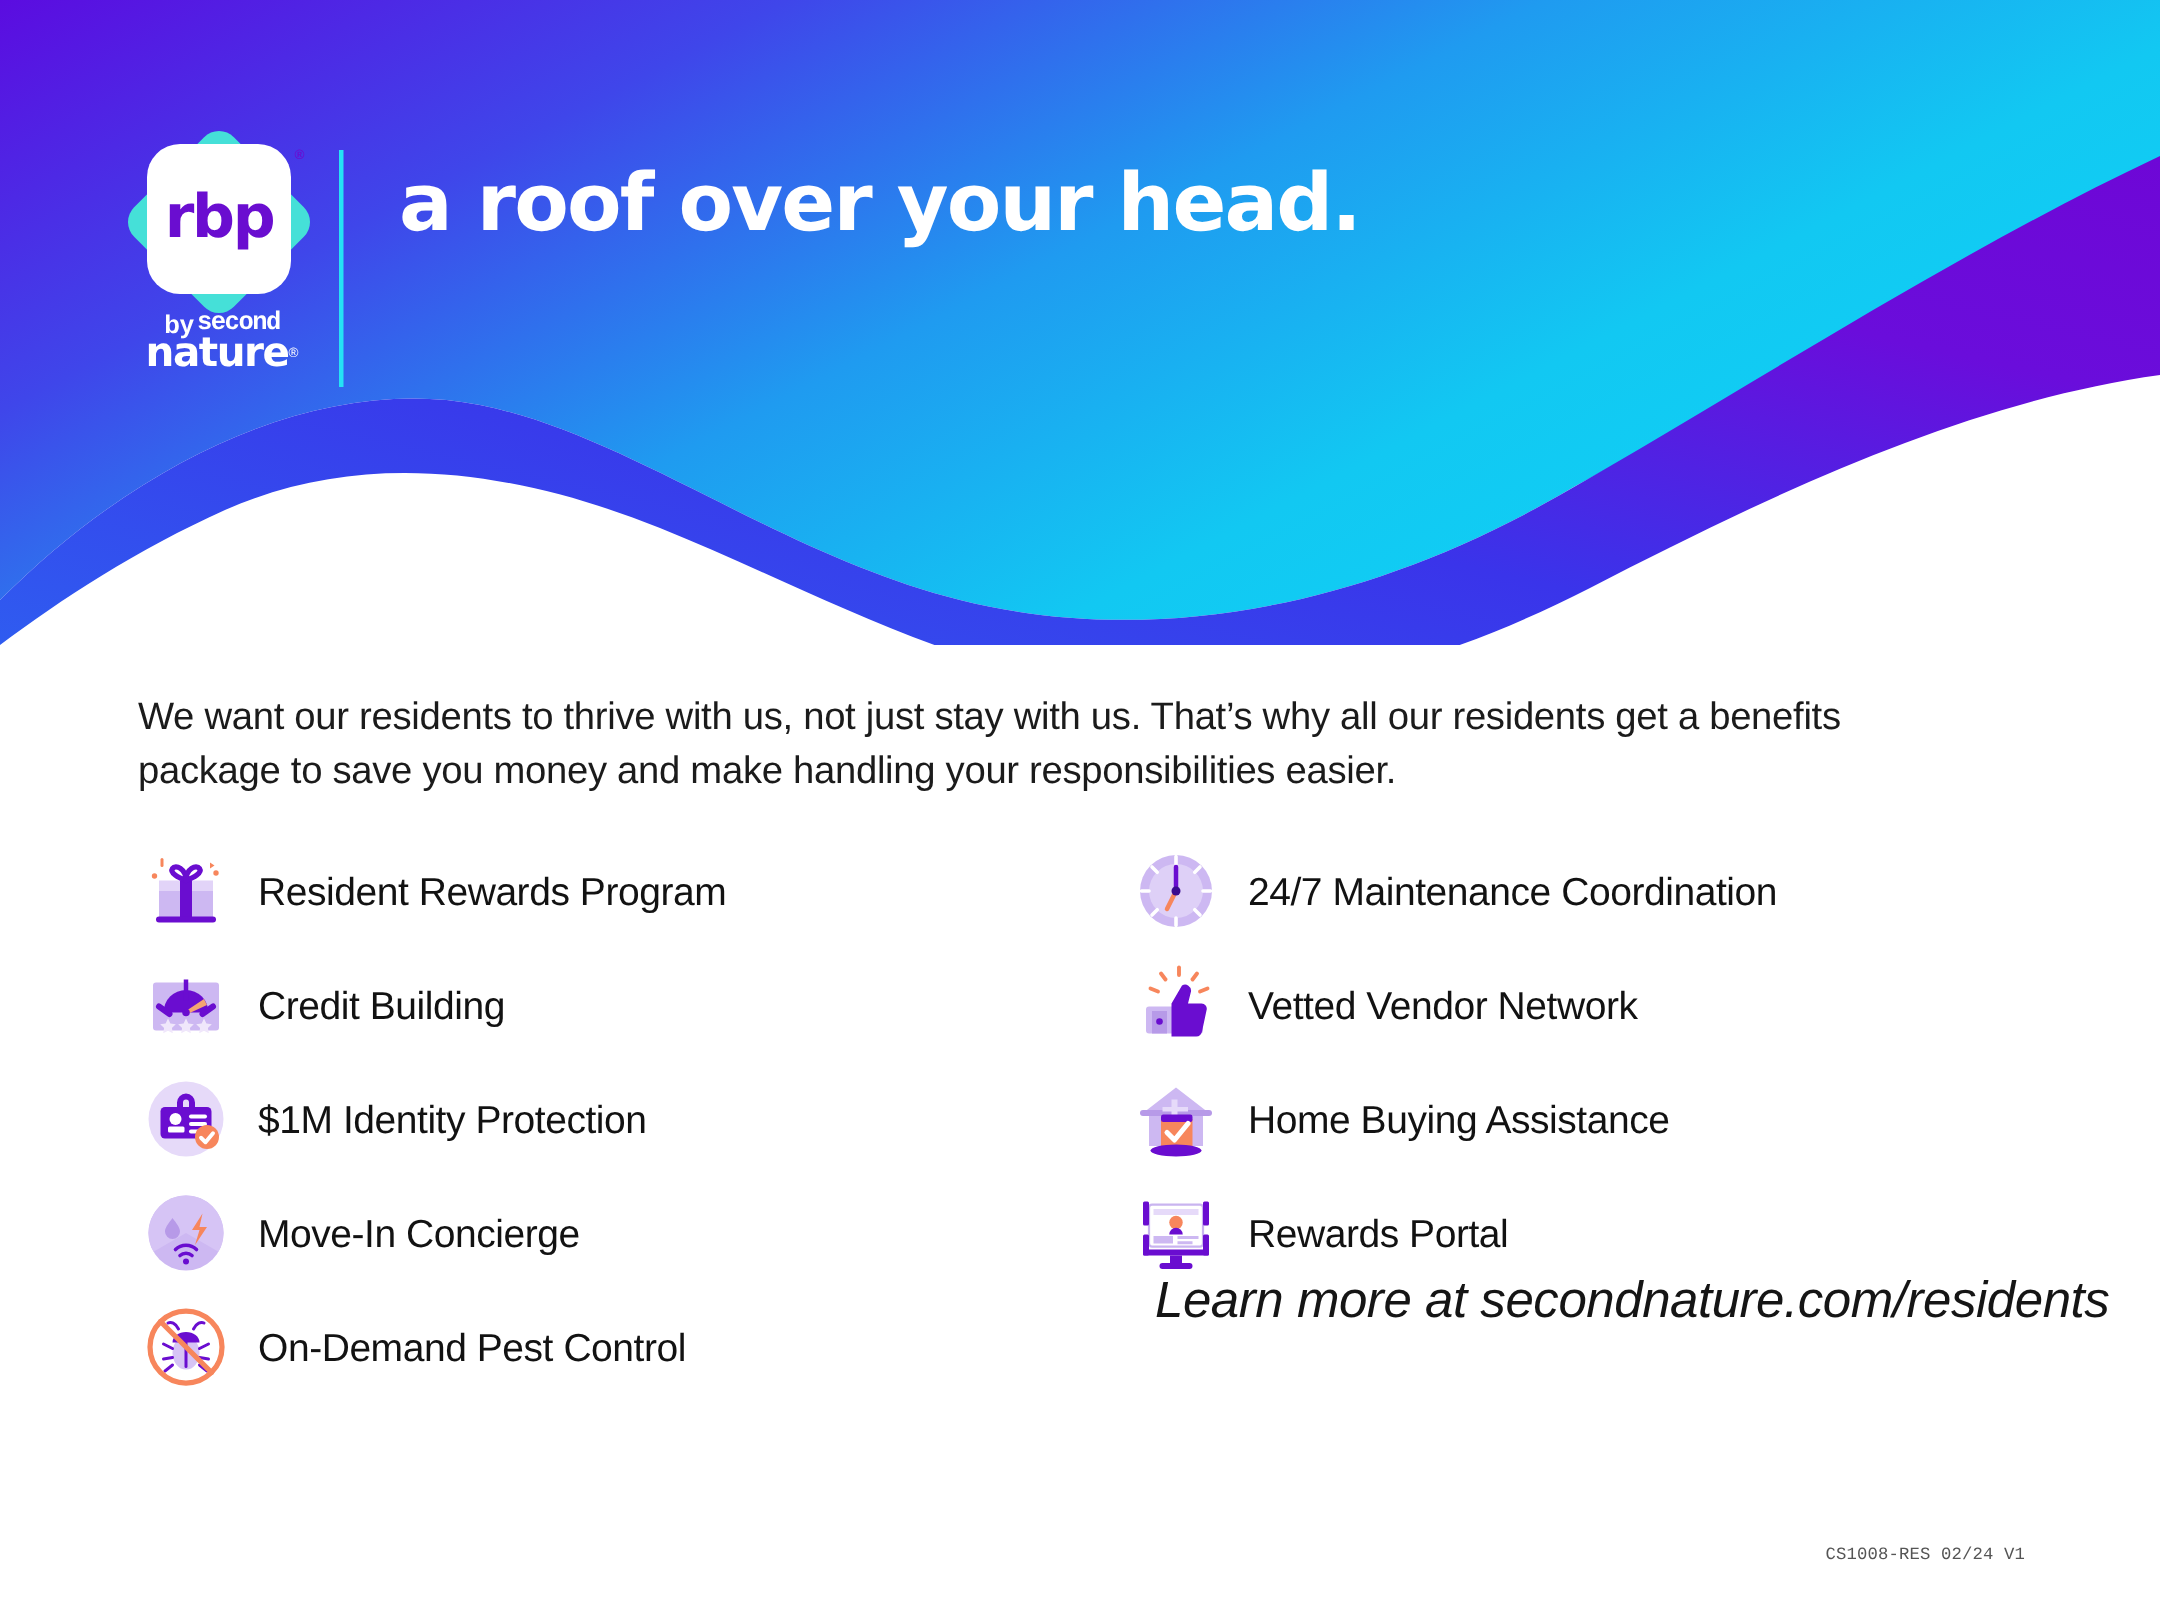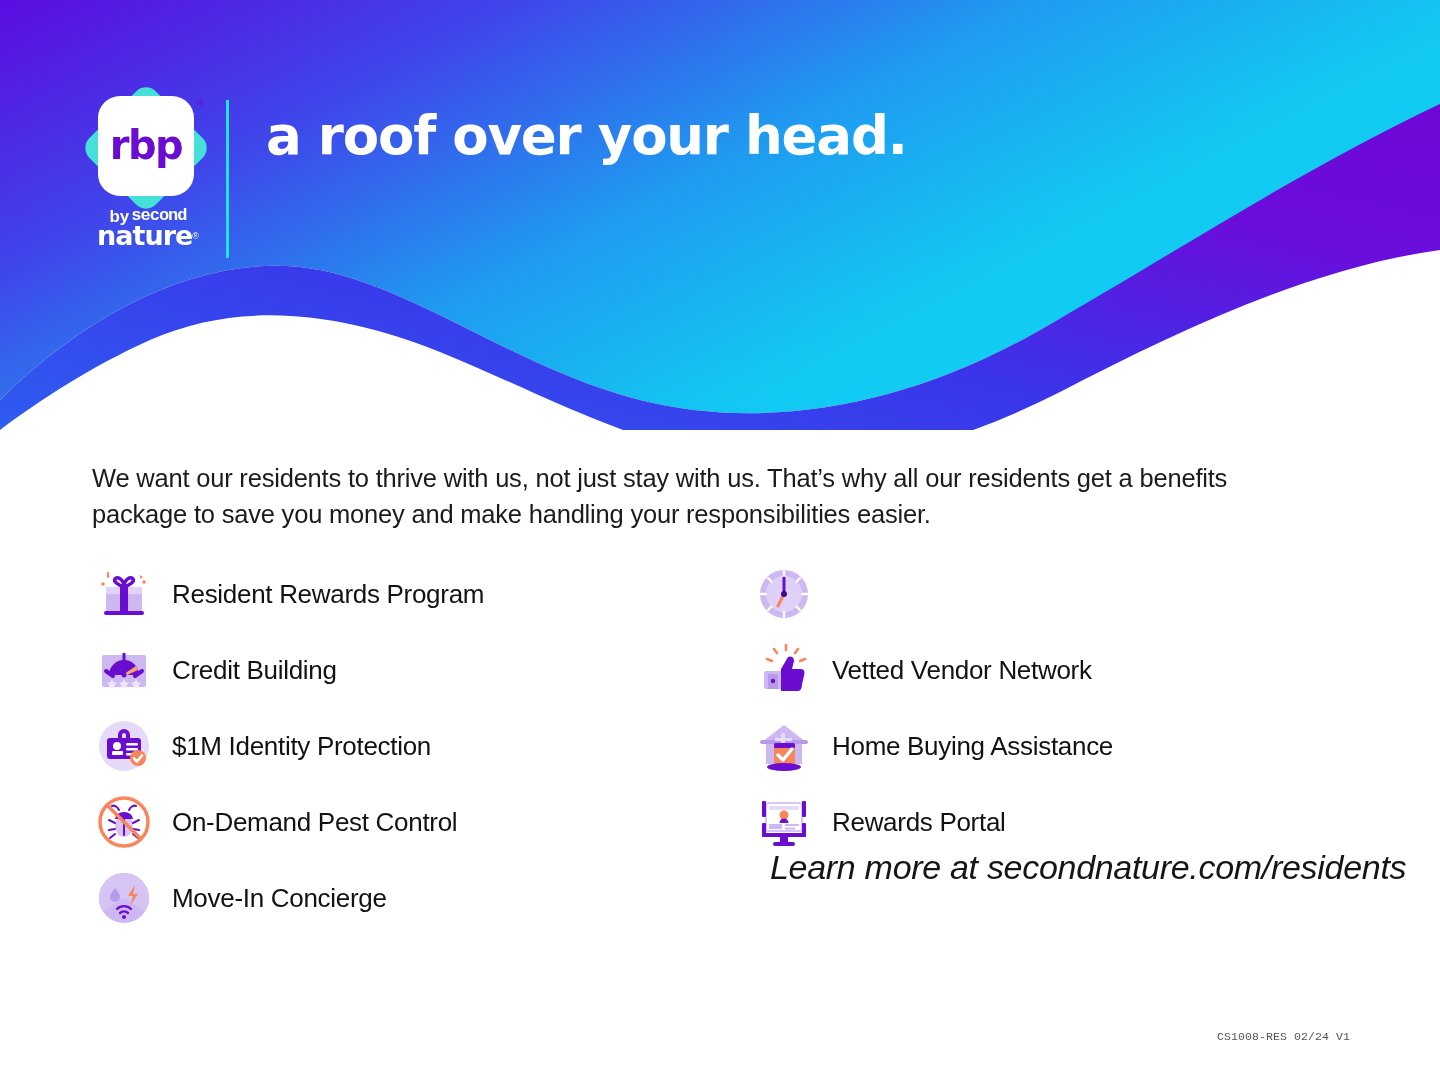--- a/index.html
+++ b/index.html
@@ -241,72 +241,73 @@
           <circle cx="43" cy="41" r="8" fill="#f7865c"></circle>
           <path d="M39,41.5 l3,3 l5,-6" stroke="#ffffff" stroke-width="2.6" fill="none" stroke-linecap="round" stroke-linejoin="round"></path>
         </svg>
       </span>
       <span class="label">$1M Identity Protection</span>
     </div>
 
     <div class="benefit">
       <span class="icon-wrap">
         <svg width="58" height="58" viewBox="0 0 58 58">
+          <circle cx="29" cy="29" r="25" fill="#cdb8f2"></circle>
+          <path d="M29,29 L29,4 A25,25 0 0,0 7.3,41.5 Z" fill="#d6c4f5"></path>
+          <path d="M29,29 L50.7,41.5 A25,25 0 0,0 29,4 Z" fill="#d6c4f5"></path>
+          <path d="M20,19 c3,4 5,6.5 5,9 a5,5 0 0,1 -10,0 c0,-2.5 2,-5 5,-9 Z" fill="#b79ae8"></path>
+          <path d="M40,16 l-7,11 h5 l-3,10 l8,-12 h-5 Z" fill="#f7865c"></path>
+          <g fill="none" stroke="#6a0dd0" stroke-width="2.4" stroke-linecap="round">
+            <path d="M22,40 a10,10 0 0,1 14,0"></path>
+            <path d="M25,44 a6,6 0 0,1 8,0"></path>
+          </g>
+          <circle cx="29" cy="48" r="2" fill="#6a0dd0"></circle>
+        </svg>
+      </span>
+      <span class="label">Move-In Concierge</span>
+    </div>
+
+    <div class="benefit">
+      <span class="icon-wrap">
+        <svg width="58" height="58" viewBox="0 0 58 58">
           <ellipse cx="29" cy="33" rx="9" ry="11" fill="#d6c4f5"></ellipse>
           <path d="M20,26 a9,7 0 0,1 18,0 Z" fill="#6a0dd0"></path>
           <g stroke="#6a0dd0" stroke-width="2" fill="none" stroke-linecap="round">
             <path d="M24,17 C22,13 19,12 17,13"></path>
             <path d="M34,17 C36,13 39,12 41,13"></path>
             <path d="M20,30 l-6,-3 M20,36 l-6,1 M20,41 l-5,4"></path>
             <path d="M38,30 l6,-3 M38,36 l6,1 M38,41 l5,4"></path>
             <path d="M29,24 v18"></path>
           </g>
           <circle cx="29" cy="29" r="24" fill="none" stroke="#f7865c" stroke-width="3.5"></circle>
           <path d="M12,12 L46,46" stroke="#f7865c" stroke-width="3.5" stroke-linecap="round"></path>
         </svg>
       </span>
       <span class="label">On-Demand Pest Control</span>
     </div>
 
-    <div class="benefit">
-      <span class="icon-wrap">
-        <svg width="58" height="58" viewBox="0 0 58 58">
-          <circle cx="29" cy="29" r="25" fill="#cdb8f2"></circle>
-          <path d="M29,29 L29,4 A25,25 0 0,0 7.3,41.5 Z" fill="#d6c4f5"></path>
-          <path d="M29,29 L50.7,41.5 A25,25 0 0,0 29,4 Z" fill="#d6c4f5"></path>
-          <path d="M20,19 c3,4 5,6.5 5,9 a5,5 0 0,1 -10,0 c0,-2.5 2,-5 5,-9 Z" fill="#b79ae8"></path>
-          <path d="M40,16 l-7,11 h5 l-3,10 l8,-12 h-5 Z" fill="#f7865c"></path>
-          <g fill="none" stroke="#6a0dd0" stroke-width="2.4" stroke-linecap="round">
-            <path d="M22,40 a10,10 0 0,1 14,0"></path>
-            <path d="M25,44 a6,6 0 0,1 8,0"></path>
-          </g>
-          <circle cx="29" cy="48" r="2" fill="#6a0dd0"></circle>
-        </svg>
-      </span>
-      <span class="label">Move-In Concierge</span>
-    </div>
-
   </div>
 
   <div class="col" id="col-right">
 
     <div class="benefit">
       <span class="icon-wrap">
         <svg width="58" height="58" viewBox="0 0 58 58">
           <circle cx="29" cy="29" r="24" fill="#cdb8f2"></circle>
           <circle cx="29" cy="29" r="18" fill="#ded0f7"></circle>
           <g stroke="#ffffff" stroke-width="2.4" stroke-linecap="round">
             <path d="M29,6 v5 M29,47 v5 M6,29 h5 M47,29 h5"></path>
             <path d="M13,13 l3.5,3.5 M41.5,41.5 L45,45 M45,13 l-3.5,3.5 M16.5,41.5 L13,45"></path>
           </g>
           <path d="M29,29 L29,13" stroke="#6a0dd0" stroke-width="3" stroke-linecap="round"></path>
           <path d="M29,29 L23,41" stroke="#f7865c" stroke-width="3" stroke-linecap="round"></path>
           <circle cx="29" cy="29" r="3" fill="#3a0b90"></circle>
         </svg>
       </span>
+      <span class="label">24/7 Maintenance Coordination</span>
     </div>
 
     <div class="benefit">
       <span class="icon-wrap">
         <svg width="58" height="58" viewBox="0 0 58 58">
           <rect x="9" y="30" width="38" height="18" rx="2" fill="#cdb8f2"></rect>
           <rect x="13" y="33" width="10" height="15" fill="#b79ae8"></rect>
           <circle cx="18" cy="40" r="2.2" fill="#6a0dd0"></circle>
           <path d="M26,48 V28 l7,-12 a4,4 0 0,1 6,4 l-2,8 h9 a3.5,3.5 0 0,1 3.4,4.4 l-3,14 a4,4 0 0,1 -3.9,3.6 H26 Z" fill="#6a0dd0"></path>
           <g stroke="#f7865c" stroke-width="2.6" stroke-linecap="round">

